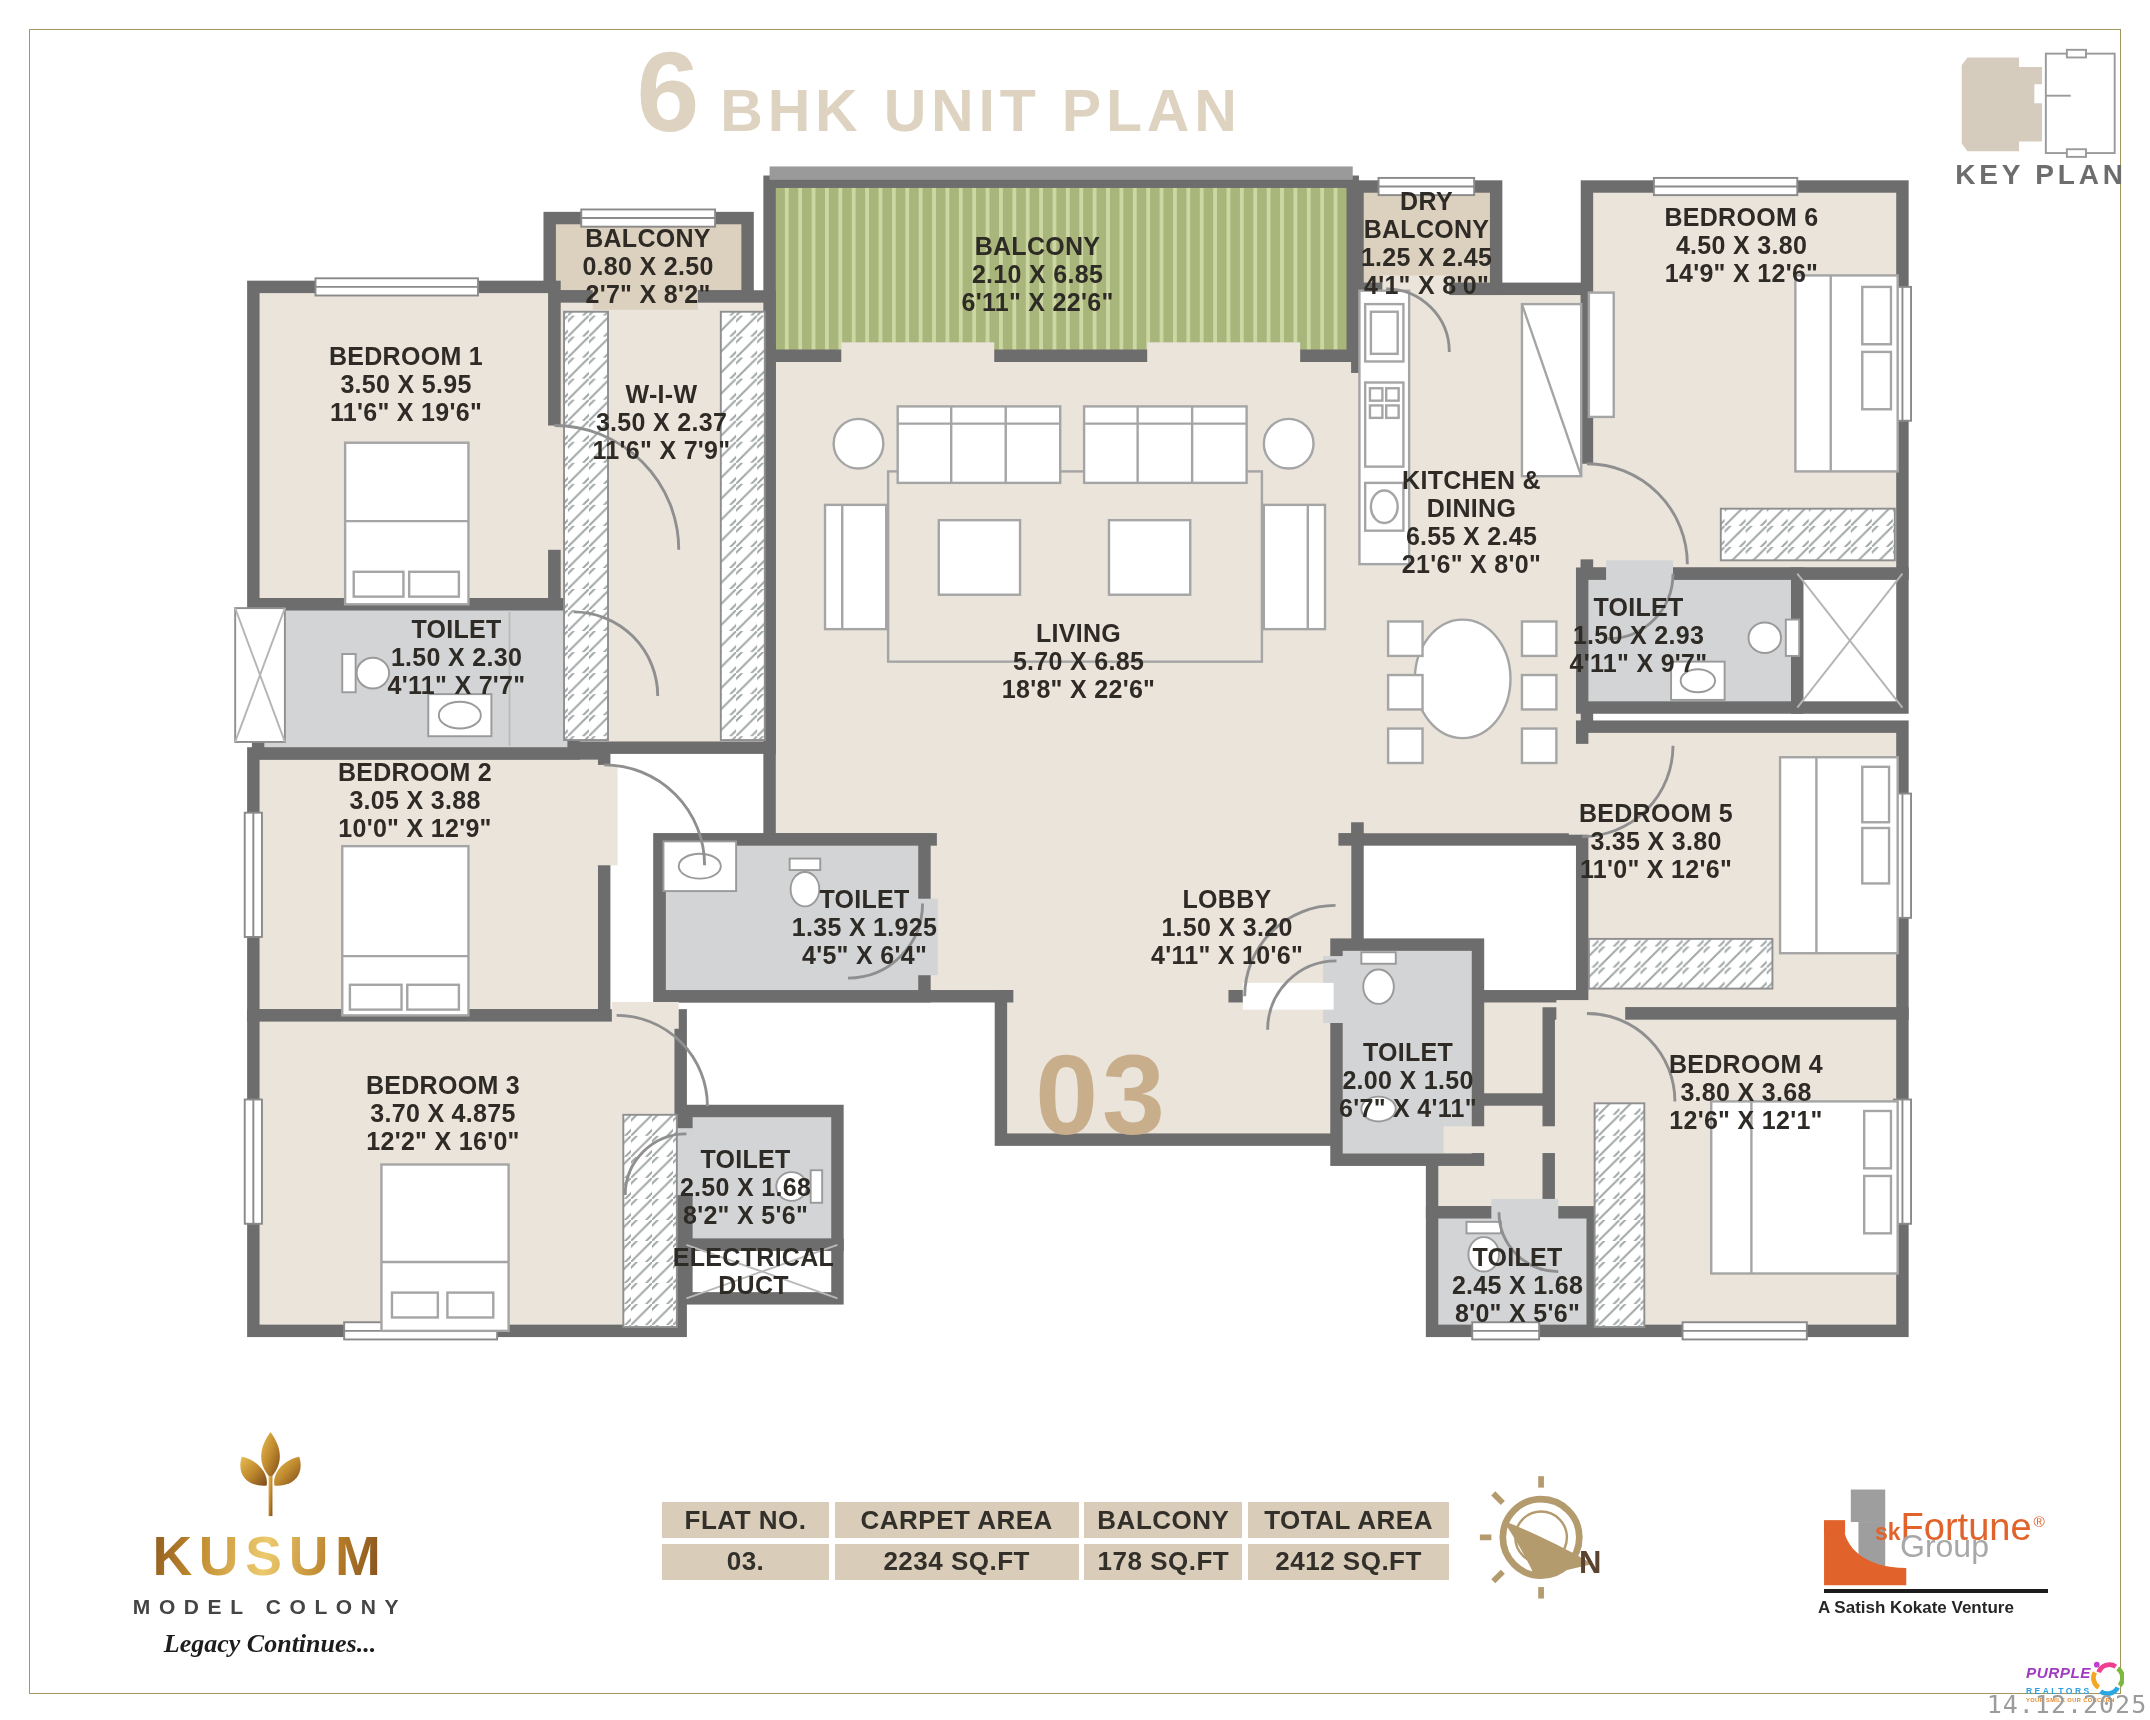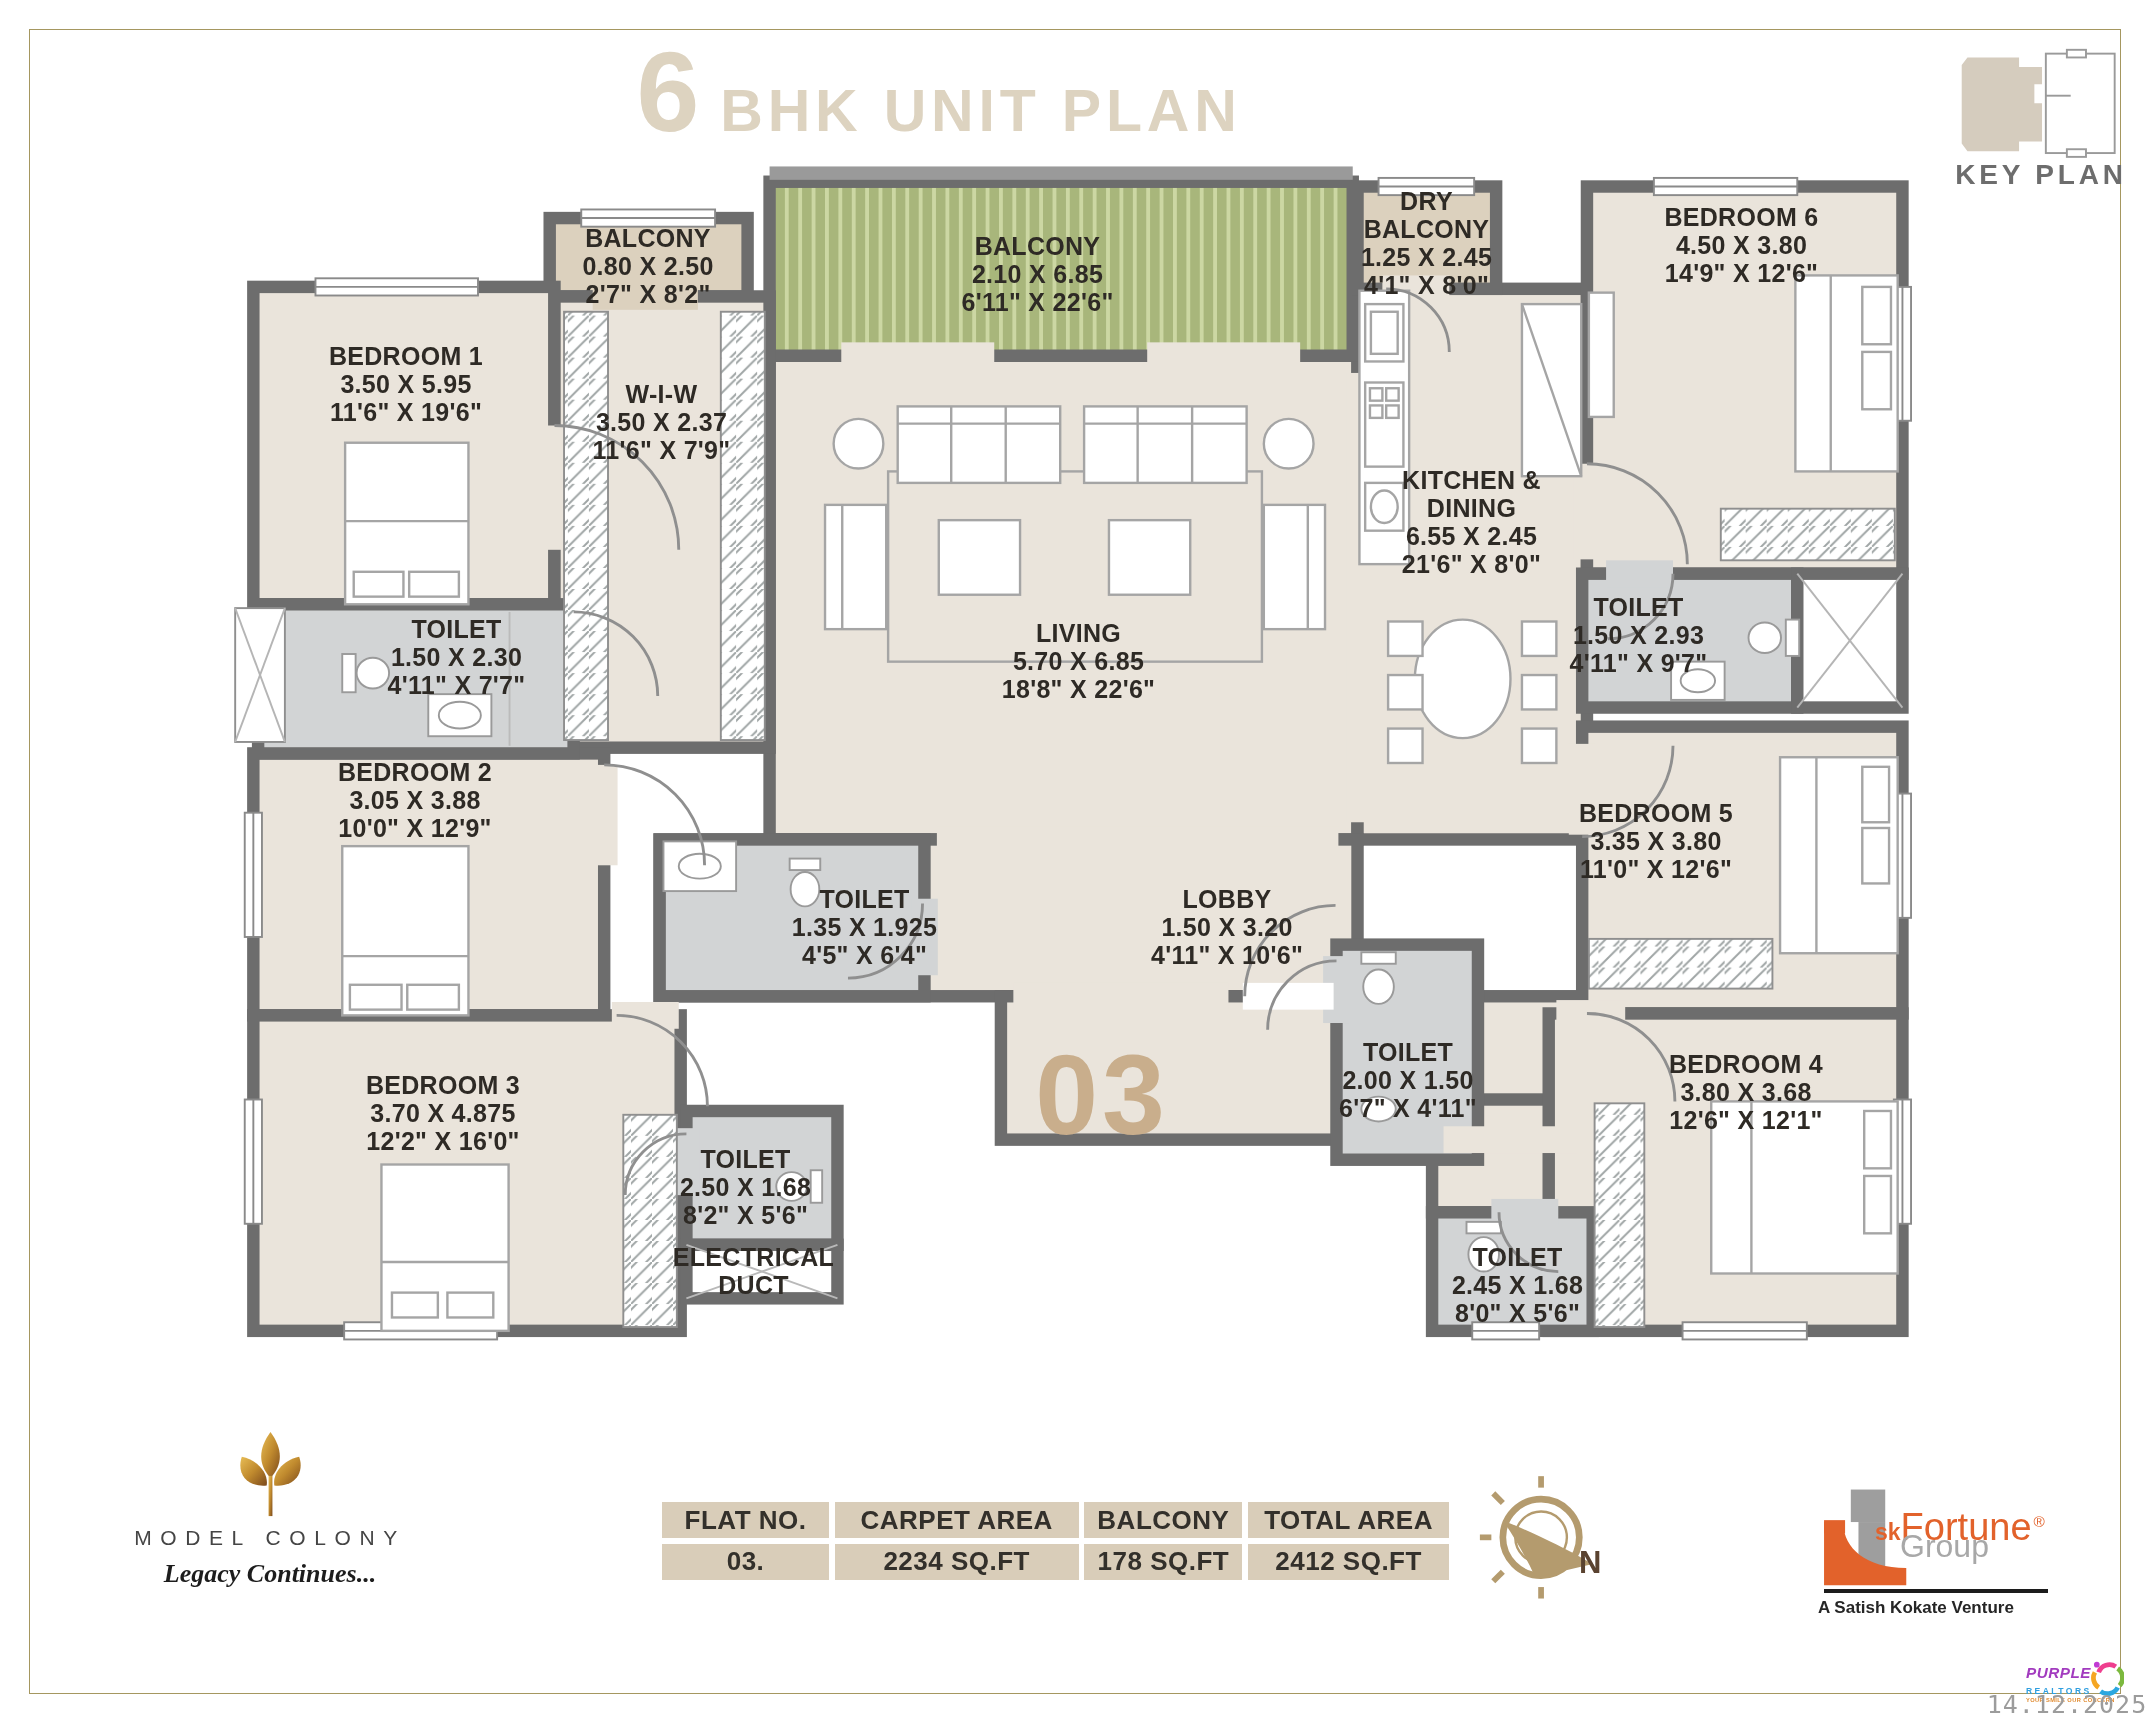--- a/index.html
+++ b/index.html
@@ -23,21 +23,21 @@
   .area-table{position:absolute;left:617px;top:1502px;display:grid;
     grid-template-columns:167px 244px 158px 201px;grid-template-rows:36px 36px;gap:5.7px;padding-left:45px;}
   .area-table .cell{background:#d9cdb9;color:#33302b;font-weight:bold;font-size:26px;
     display:flex;align-items:center;justify-content:center;letter-spacing:0.5px;}
   .kusum{position:absolute;left:117px;top:1430px;width:306px;text-align:center;}
   .kusum-flower{display:block;margin:0 auto;}
   .kusum-name{font-size:55px;font-weight:bold;letter-spacing:6.7px;color:#a96f1f;
     background:linear-gradient(100deg,#8f5a1e 0%,#c08a2e 20%,#ecca6e 48%,#b97f28 76%,#7c4a1c 100%);
     -webkit-background-clip:text;background-clip:text;-webkit-text-fill-color:transparent;
     display:inline-block;margin-top:5.7px;}
-  .kusum-sub{font-size:21px;font-weight:normal;letter-spacing:8.6px;color:#454545;margin-top:7.6px;}
+  .kusum-sub{font-size:21px;font-weight:bold;letter-spacing:8.6px;color:#454545;margin-top:7.6px;}
   .kusum-tag{font-family:"Liberation Serif",serif;font-style:italic;font-weight:bold;
     font-size:26px;color:#1d1d1d;margin-top:9.6px;}
   .compass-n{position:absolute;left:1579px;top:1545px;font-size:31px;font-weight:bold;color:#5a4330;}
   .fortune-line1{position:absolute;left:1875px;top:1489px;display:flex;align-items:baseline;color:#e2622b;}
   .fortune-line1 .sk{font-size:23px;font-weight:bold;}
   .fortune-line1 .name{font-size:38px;font-weight:normal;margin-top:17px;}
   .fortune-line1 .reg{font-size:15.3px;margin-left:1.9px;transform:translateY(-13.4px);}
   .fortune-group{position:absolute;left:1900px;top:1528px;font-size:32px;font-weight:normal;color:#a8a8a8;}
   .fortune-rule{position:absolute;left:1824px;top:1589px;width:224px;height:3.8px;background:#1c1c1c;}
   .fortune-tag{position:absolute;left:1818px;top:1598px;width:237px;text-align:left;
@@ -434,20 +434,21 @@
         <stop offset="0" stop-color="#e8bd55"></stop>
           <stop offset="0.5" stop-color="#c08a2e"></stop>
           <stop offset="1" stop-color="#7c4a1c"></stop>
       </linearGradient>
     </defs>
     <path d="M38,2 C25,20 25,36 38,50 C51,36 51,20 38,2 Z" fill="url(#gld)"></path>
     <path d="M8,28 C2,46 14,60 34,58 C36,46 26,32 8,28 Z" fill="url(#gld)"></path>
     <path d="M68,28 C74,46 62,60 42,58 C40,46 50,32 68,28 Z" fill="url(#gld)"></path>
     <rect x="36" y="48" width="4" height="42" fill="url(#gld)"></rect>
   </svg>
+  <div class="kusum-name">KUSUM</div>
   <div class="kusum-sub">MODEL COLONY</div>
   <div class="kusum-tag">Legacy Continues...</div>
 </div>
 
 <div class="compass-n">N</div>
 
 <div class="fortune-line1">
   <span class="sk">sk</span>
     <span class="name">Fortune</span>
     <span class="reg">®</span>

